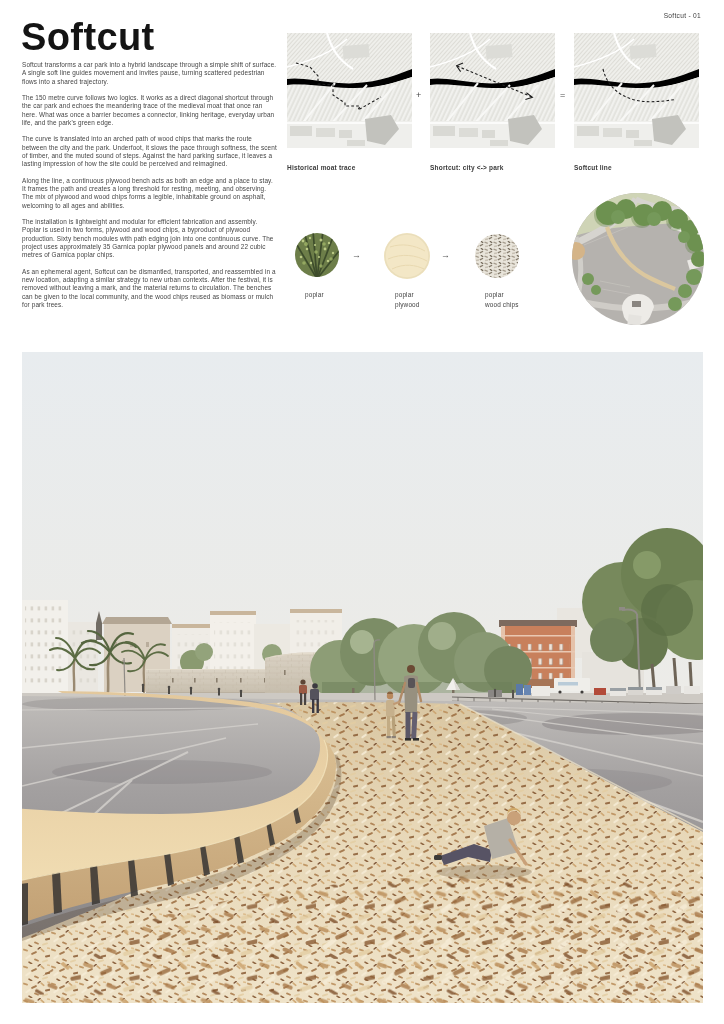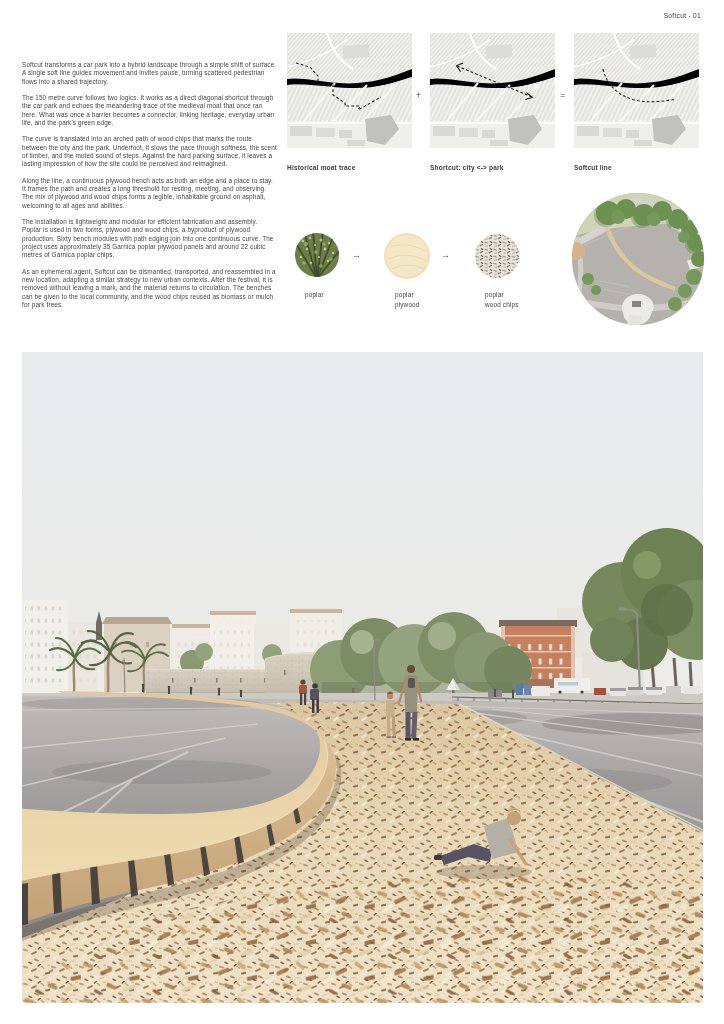--- a/index.html
+++ b/index.html
@@ -74,20 +74,21 @@
         <rect x="3" y="93" width="22" height="10" fill="#d9d9d4"></rect>
         <rect x="29" y="95" width="19" height="9" fill="#dcdcd7"></rect>
         <rect x="52" y="97" width="13" height="8" fill="#d9d9d4"></rect>
         <rect x="60" y="107" width="18" height="6" fill="#dadad5"></rect>
         <path d="M78,86 L104,82 L112,96 L98,112 L80,108 Z" fill="#c2c2bd"></path>
       </symbol>
     </defs>
   </svg>
 
   <div class="page-label">Softcut - 01</div>
+  <h1 class="title">Softcut</h1>
 
   <div class="intro">
     <p>Softcut transforms a car park into a hybrid landscape through a simple shift of surface. A single soft line guides movement and invites pause, turning scattered pedestrian flows into a shared trajectory.</p>
     <p>The 150 metre curve follows two logics. It works as a direct diagonal shortcut through the car park and echoes the meandering trace of the medieval moat that once ran here. What was once a barrier becomes a connector, linking heritage, everyday urban life, and the park's green edge.</p>
     <p>The curve is translated into an arched path of wood chips that marks the route between the city and the park. Underfoot, it slows the pace through softness, the scent of timber, and the muted sound of steps. Against the hard parking surface, it leaves a lasting impression of how the site could be perceived and reimagined.</p>
     <p>Along the line, a continuous plywood bench acts as both an edge and a place to stay. It frames the path and creates a long threshold for resting, meeting, and observing. The mix of plywood and wood chips forms a legible, inhabitable ground on asphalt, welcoming to all ages and abilities.</p>
     <p>The installation is lightweight and modular for efficient fabrication and assembly. Poplar is used in two forms, plywood and wood chips, a byproduct of plywood production. Sixty bench modules with path edging join into one continuous curve. The project uses approximately 35 Garnica poplar plywood panels and around 22 cubic metres of Garnica poplar chips.</p>
     <p>As an ephemeral agent, Softcut can be dismantled, transported, and reassembled in a new location, adapting a similar strategy to new urban contexts. After the festival, it is removed without leaving a mark, and the material returns to circulation. The benches can be given to the local community, and the wood chips reused as biomass or mulch for park trees.</p>
   </div>
 

